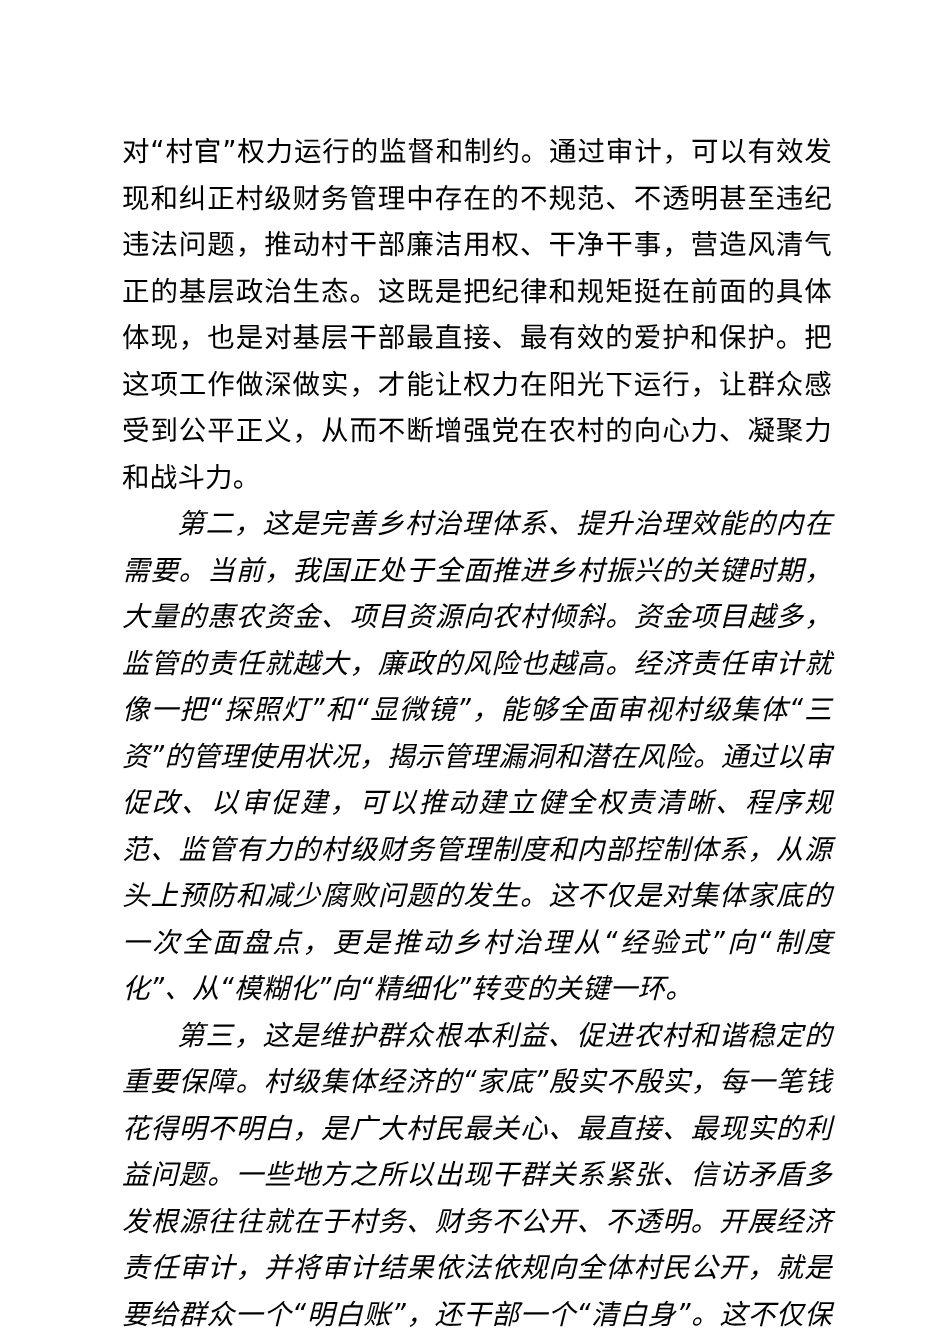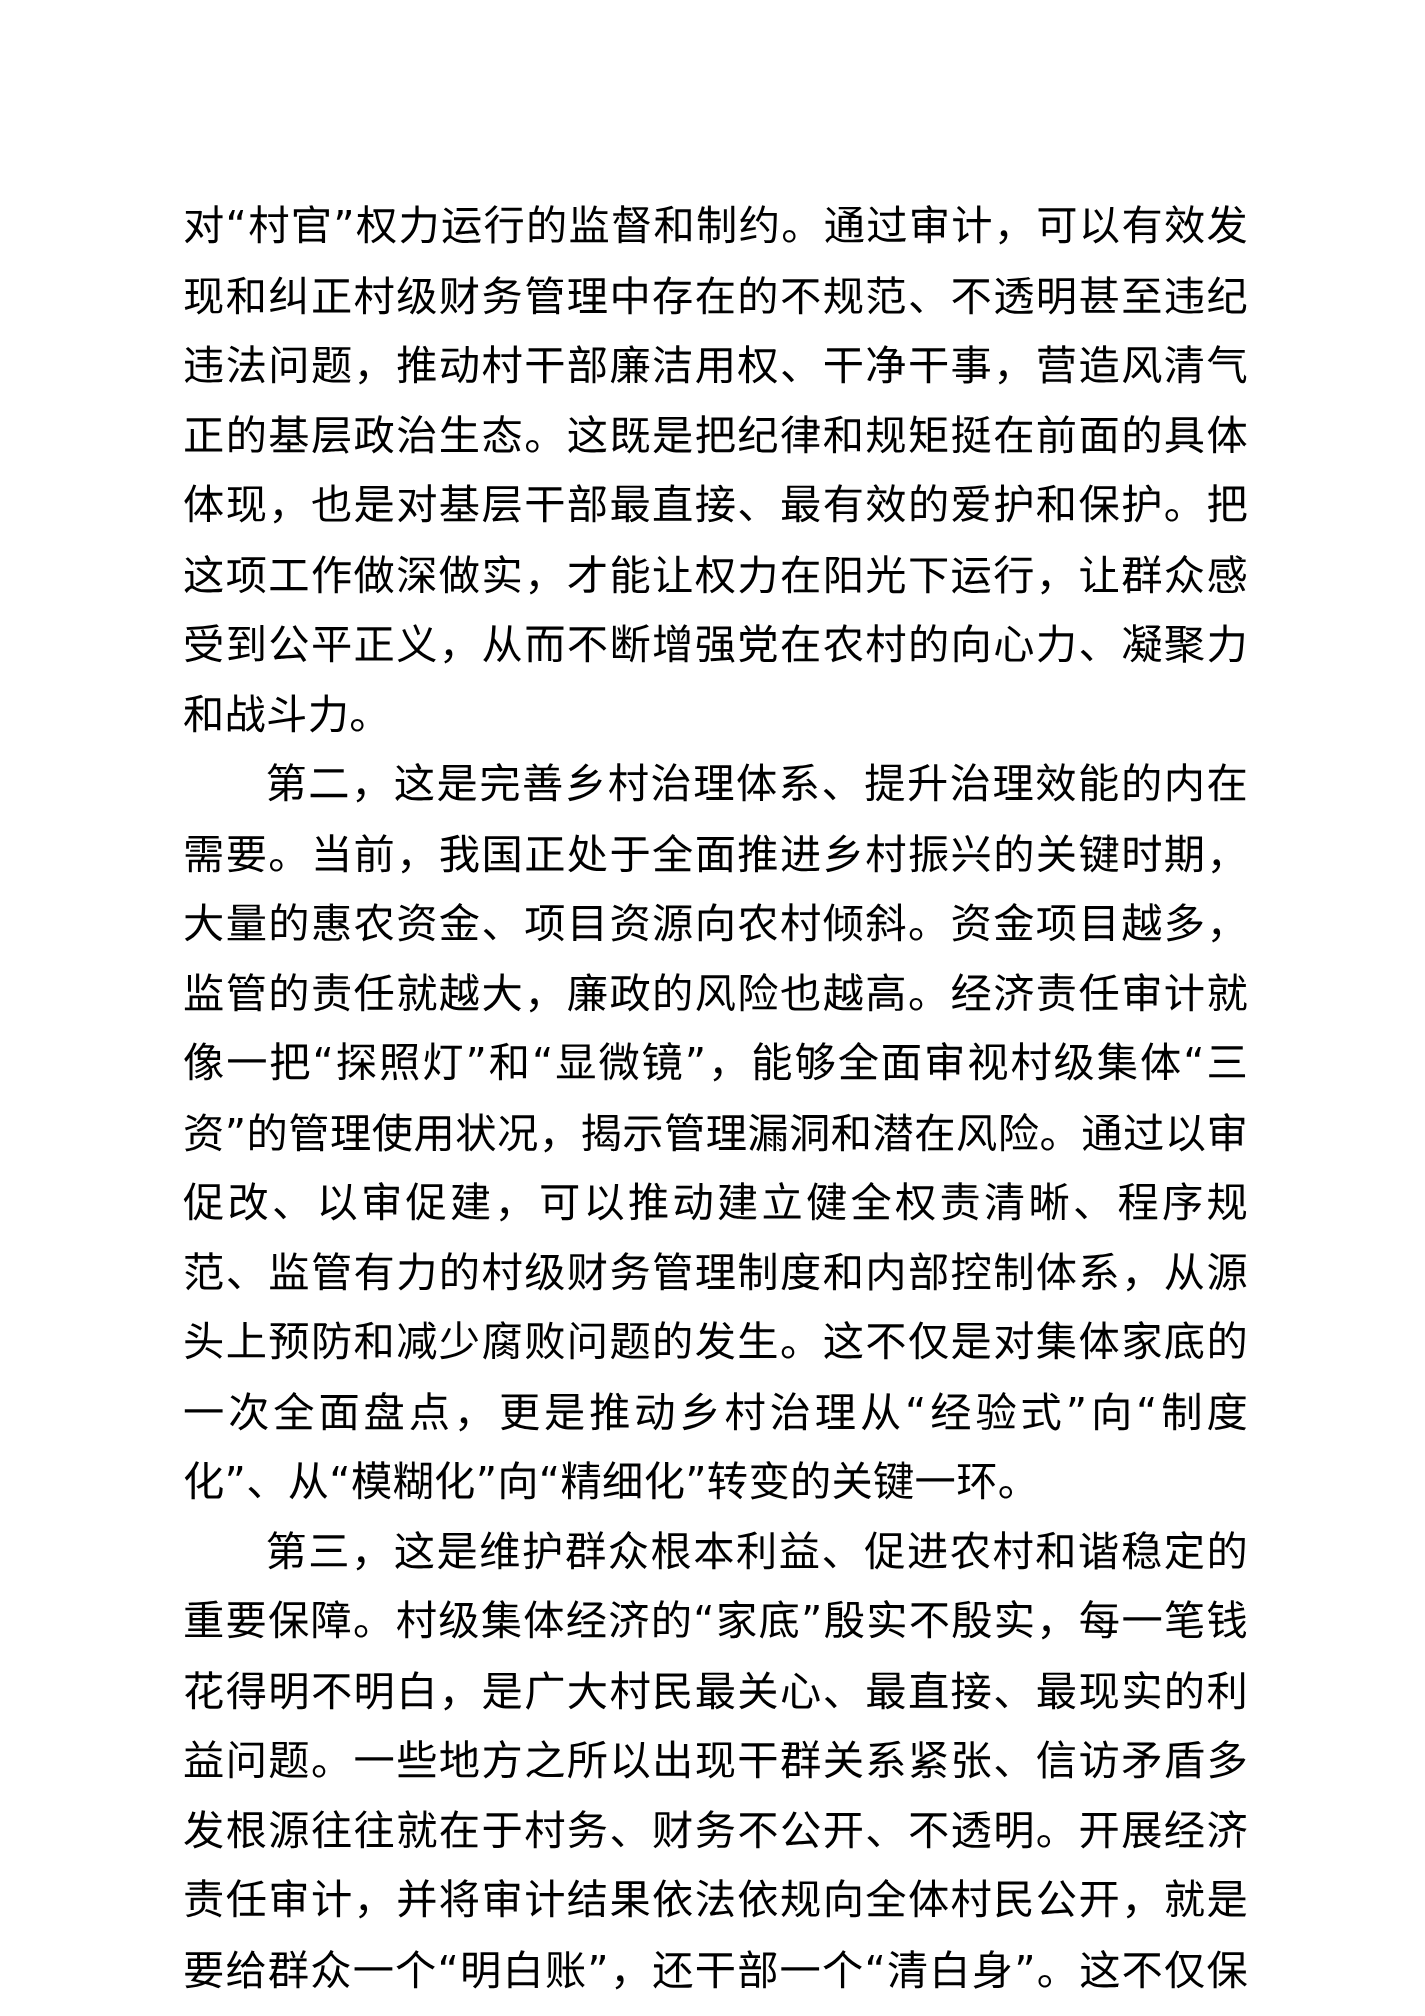--- a/index.html
+++ b/index.html
@@ -28,20 +28,21 @@
     letter-spacing: 0.2px;
     text-align: justify;
     text-justify: inter-ideograph;
   }
   .para {
     margin: 0;
     text-indent: 0;
   }
   .para.indent {
     text-indent: 2em;
+    font-style: italic;
   }
 </style>
 </head>
 <body>
 
 <div class="page">
   <div class="doc-body">
     <p class="para">对“村官”权力运行的监督和制约。通过审计，可以有效发现和纠正村级财务管理中存在的不规范、不透明甚至违纪违法问题，推动村干部廉洁用权、干净干事，营造风清气正的基层政治生态。这既是把纪律和规矩挺在前面的具体体现，也是对基层干部最直接、最有效的爱护和保护。把这项工作做深做实，才能让权力在阳光下运行，让群众感受到公平正义，从而不断增强党在农村的向心力、凝聚力和战斗力。</p>
     <p class="para indent">第二，这是完善乡村治理体系、提升治理效能的内在需要。当前，我国正处于全面推进乡村振兴的关键时期，大量的惠农资金、项目资源向农村倾斜。资金项目越多，监管的责任就越大，廉政的风险也越高。经济责任审计就像一把“探照灯”和“显微镜”，能够全面审视村级集体“三资”的管理使用状况，揭示管理漏洞和潜在风险。通过以审促改、以审促建，可以推动建立健全权责清晰、程序规范、监管有力的村级财务管理制度和内部控制体系，从源头上预防和减少腐败问题的发生。这不仅是对集体家底的一次全面盘点，更是推动乡村治理从“经验式”向“制度化”、从“模糊化”向“精细化”转变的关键一环。</p>
     <p class="para indent">第三，这是维护群众根本利益、促进农村和谐稳定的重要保障。村级集体经济的“家底”殷实不殷实，每一笔钱花得明不明白，是广大村民最关心、最直接、最现实的利益问题。一些地方之所以出现干群关系紧张、信访矛盾多发根源往往就在于村务、财务不公开、不透明。开展经济责任审计，并将审计结果依法依规向全体村民公开，就是要给群众一个“明白账”，还干部一个“清白身”。这不仅保障了村民的知情权、参与权和监督权，更是化解基层矛盾、密切党群干群关系的有效途径。一个财务清晰、管理规范、群众信赖的村集体，必然是一个团结稳定、充满活力的战斗堡垒。</p>

